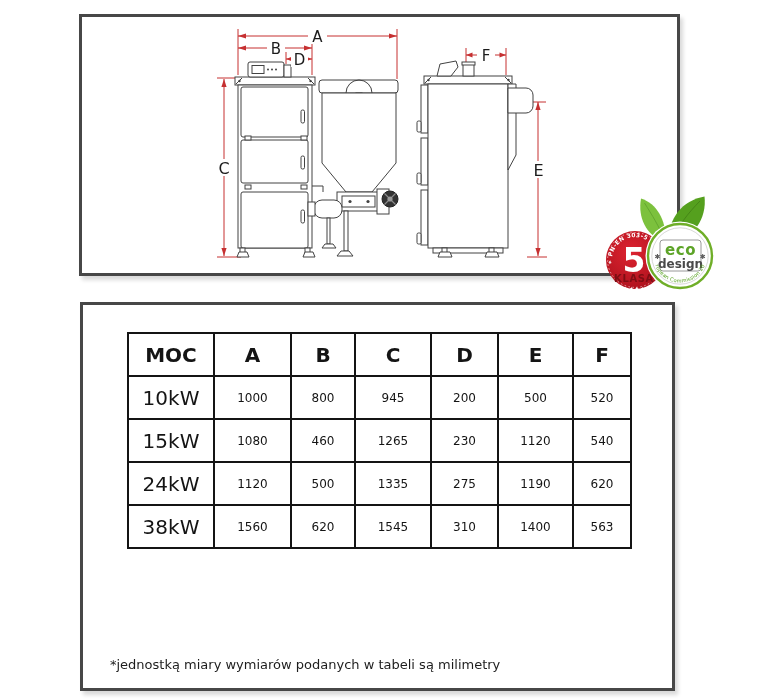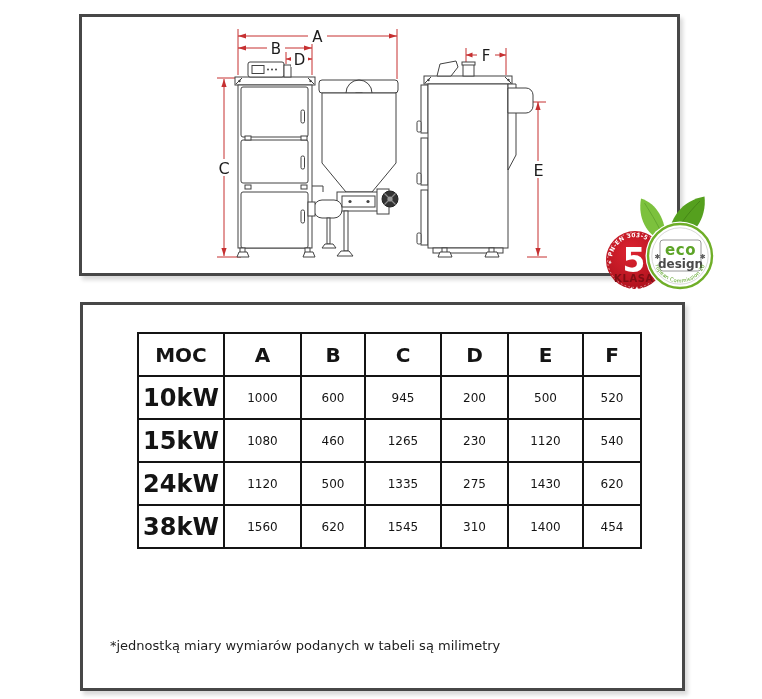--- a/index.html
+++ b/index.html
@@ -1,30 +1,30 @@
 <!DOCTYPE html>
 <html><head>
 <meta charset="utf-8">
 <style>
   html,body{margin:0;padding:0;background:#ffffff;}
   .page{position:relative;width:762px;height:699px;background:#ffffff;overflow:hidden;
         font-family:"DejaVu Sans","Liberation Sans",sans-serif;}
   .panel{position:absolute;background:#ffffff;border:3px solid #474747;
          box-shadow:3px 4px 4px rgba(0,0,0,0.15);}
   .panel-top{left:79px;top:14px;width:595px;height:256px;}
-  .panel-bottom{left:80px;top:302px;width:589px;height:383px;padding-left:10px;}
+  .panel-bottom{left:80px;top:302px;width:589px;height:383px;}
   .panel-top svg{position:absolute;left:0;top:0;}
   .badges{position:absolute;left:596px;top:190px;width:166px;height:118px;z-index:5;}
   table.dims{border-collapse:collapse;table-layout:fixed;width:503px;
              margin:27px 0 0 44px;}
   table.dims th,table.dims td{border:2px solid #141414;text-align:center;vertical-align:middle;
              height:41px;padding:0;color:#141414;font-size:12px;}
   table.dims th{font-size:20px;font-weight:bold;}
-  table.dims td.moc{font-size:24px;font-weight:bold;}
-  .footnote{position:absolute;left:27px;top:333px;font-size:13px;color:#1d1d1d;
+  table.dims td.moc{font-size:20px;font-weight:normal;}
+  .footnote{position:absolute;left:27px;top:352px;font-size:13px;color:#1d1d1d;
             white-space:nowrap;}
   text{font-family:"DejaVu Sans","Liberation Sans",sans-serif;}
 </style>
 </head>
 <body>
 
 <div class="page">
 
   <div class="panel panel-top">
     <svg width="595" height="256" viewBox="82 17 595 256">
@@ -240,51 +240,51 @@
             <th>C</th>
             <th>D</th>
             <th>E</th>
             <th>F</th>
           </tr>
         </thead>
         <tbody>
           <tr>
             <td class="moc">10kW</td>
             <td>1000</td>
-            <td>600</td>
+            <td>800</td>
             <td>945</td>
             <td>200</td>
             <td>500</td>
             <td>520</td>
           </tr>
           <tr>
             <td class="moc">15kW</td>
             <td>1080</td>
             <td>460</td>
             <td>1265</td>
             <td>230</td>
             <td>1120</td>
             <td>540</td>
           </tr>
           <tr>
             <td class="moc">24kW</td>
             <td>1120</td>
             <td>500</td>
             <td>1335</td>
             <td>275</td>
-            <td>1430</td>
+            <td>1190</td>
             <td>620</td>
           </tr>
           <tr>
             <td class="moc">38kW</td>
             <td>1560</td>
             <td>620</td>
             <td>1545</td>
             <td>310</td>
             <td>1400</td>
-            <td>454</td>
+            <td>563</td>
           </tr>
         </tbody>
       </table>
     <div class="footnote">*jednostką miary wymiarów podanych w tabeli są milimetry</div>
   </div>
 
 </div>
 
 </body></html>

